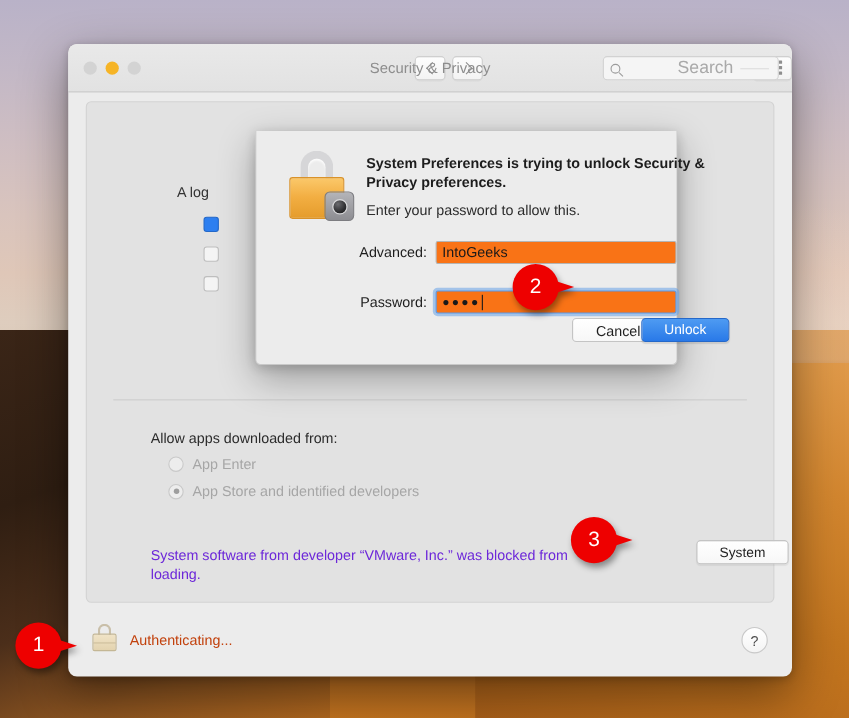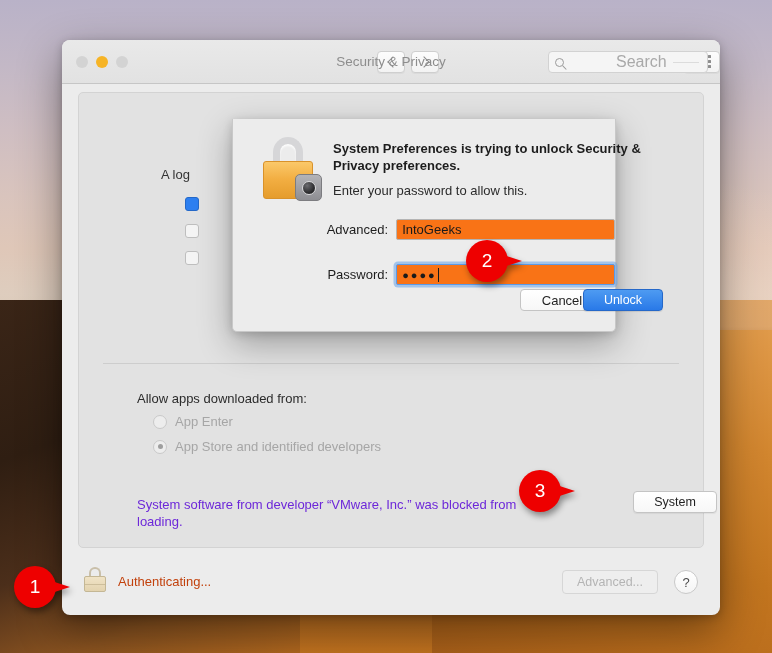--- a/index.html
+++ b/index.html
@@ -417,21 +417,20 @@
       <div id="blocked-text">System software from developer “VMware, Inc.” was blocked from loading.</div>
 
       <div id="allow-button">System</div>
     </div>
 
     <div id="bottom-lock">
       <span class="lk-shackle"></span>
       <span class="lk-body"></span>
     </div>
     <div id="auth-text">Authenticating...</div>
-    <div id="advanced-button">Advanced...</div>
     <div id="help-button">?</div>
 
     <div id="sheet">
       <div id="sheet-lock">
         <span class="sl-shackle"></span>
         <span class="sl-body"></span>
         <span class="sl-badge">
             <span class="lens"></span>
           </span>
       </div>

